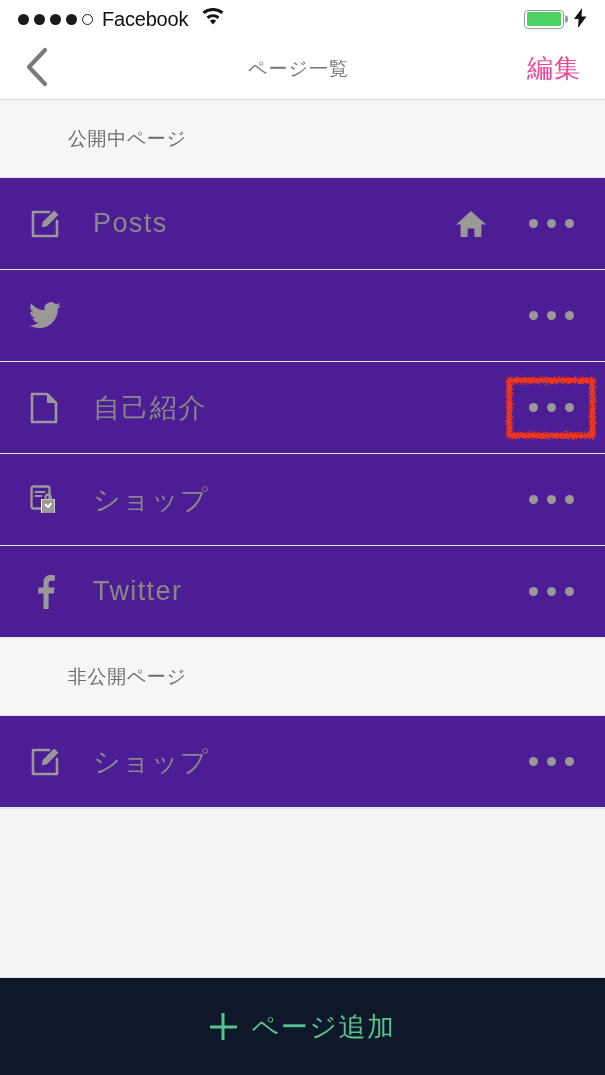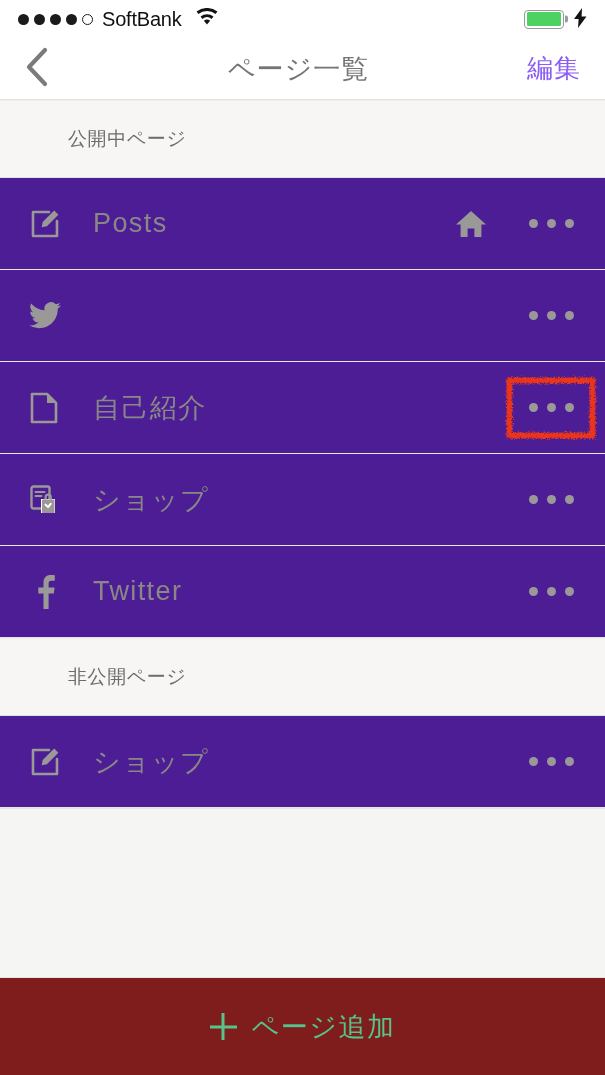--- a/index.html
+++ b/index.html
@@ -132,29 +132,29 @@
     height: 44px;
     display: flex;
     align-items: center;
     justify-content: flex-start;
     cursor: pointer;
   }
   .nav-title {
     position: absolute;
     left: 0; right: 8px;
     text-align: center;
-    font-size: 27px;
+    font-size: 19px;
     color: #777573;
     letter-spacing: 1px;
     pointer-events: none;
   }
   .nav-action {
     margin-left: auto;
     font-size: 26px;
-    color: #8b5cf6;
+    color: #ec4899;
     letter-spacing: 1px;
     cursor: pointer;
     z-index: 2;
   }
 
   
   .list {
     flex: 1 1 auto;
     background: #f5f5f3;
     display: flex;
@@ -252,21 +252,21 @@
     flex: 1 1 auto;
     background: #f5f5f3;
     border-top: 1px solid #e3e2e0;
     min-height: 0;
   }
 
   
   .add-bar {
     height: 97px;
     flex: 0 0 97px;
-    background: #7f1d1d;
+    background: #0f172a;
     border-top: 1px solid #e6e5e3;
     display: flex;
     align-items: center;
     justify-content: center;
     cursor: pointer;
   }
   .add-bar-inner {
     display: flex;
     align-items: center;
     gap: 15px;
@@ -314,21 +314,21 @@
 
   <div class="status-bar">
     <div class="sb-left">
       <div class="signal-dots">
         <span class="sdot"></span>
           <span class="sdot"></span>
           <span class="sdot"></span>
           <span class="sdot"></span>
           <span class="sdot hollow"></span>
       </div>
-      <span class="carrier">SoftBank</span>
+      <span class="carrier">Facebook</span>
       <span class="wifi-icon">
         <svg width="24" height="18" viewBox="0 0 24 18">
           <path d="M12 16.6l3.1-3.9a4.9 4.9 0 0 0-6.2 0z" fill="#131313"></path>
           <path d="M5.6 8.6a10.3 10.3 0 0 1 12.8 0l-1.8 2.3a7.4 7.4 0 0 0-9.2 0z" fill="#131313"></path>
           <path d="M1.6 3.6a16.7 16.7 0 0 1 20.8 0l-1.8 2.3a13.8 13.8 0 0 0-17.2 0z" fill="#131313"></path>
         </svg>
       </span>
     </div>
     <div class="sb-right">
       <div class="battery">

